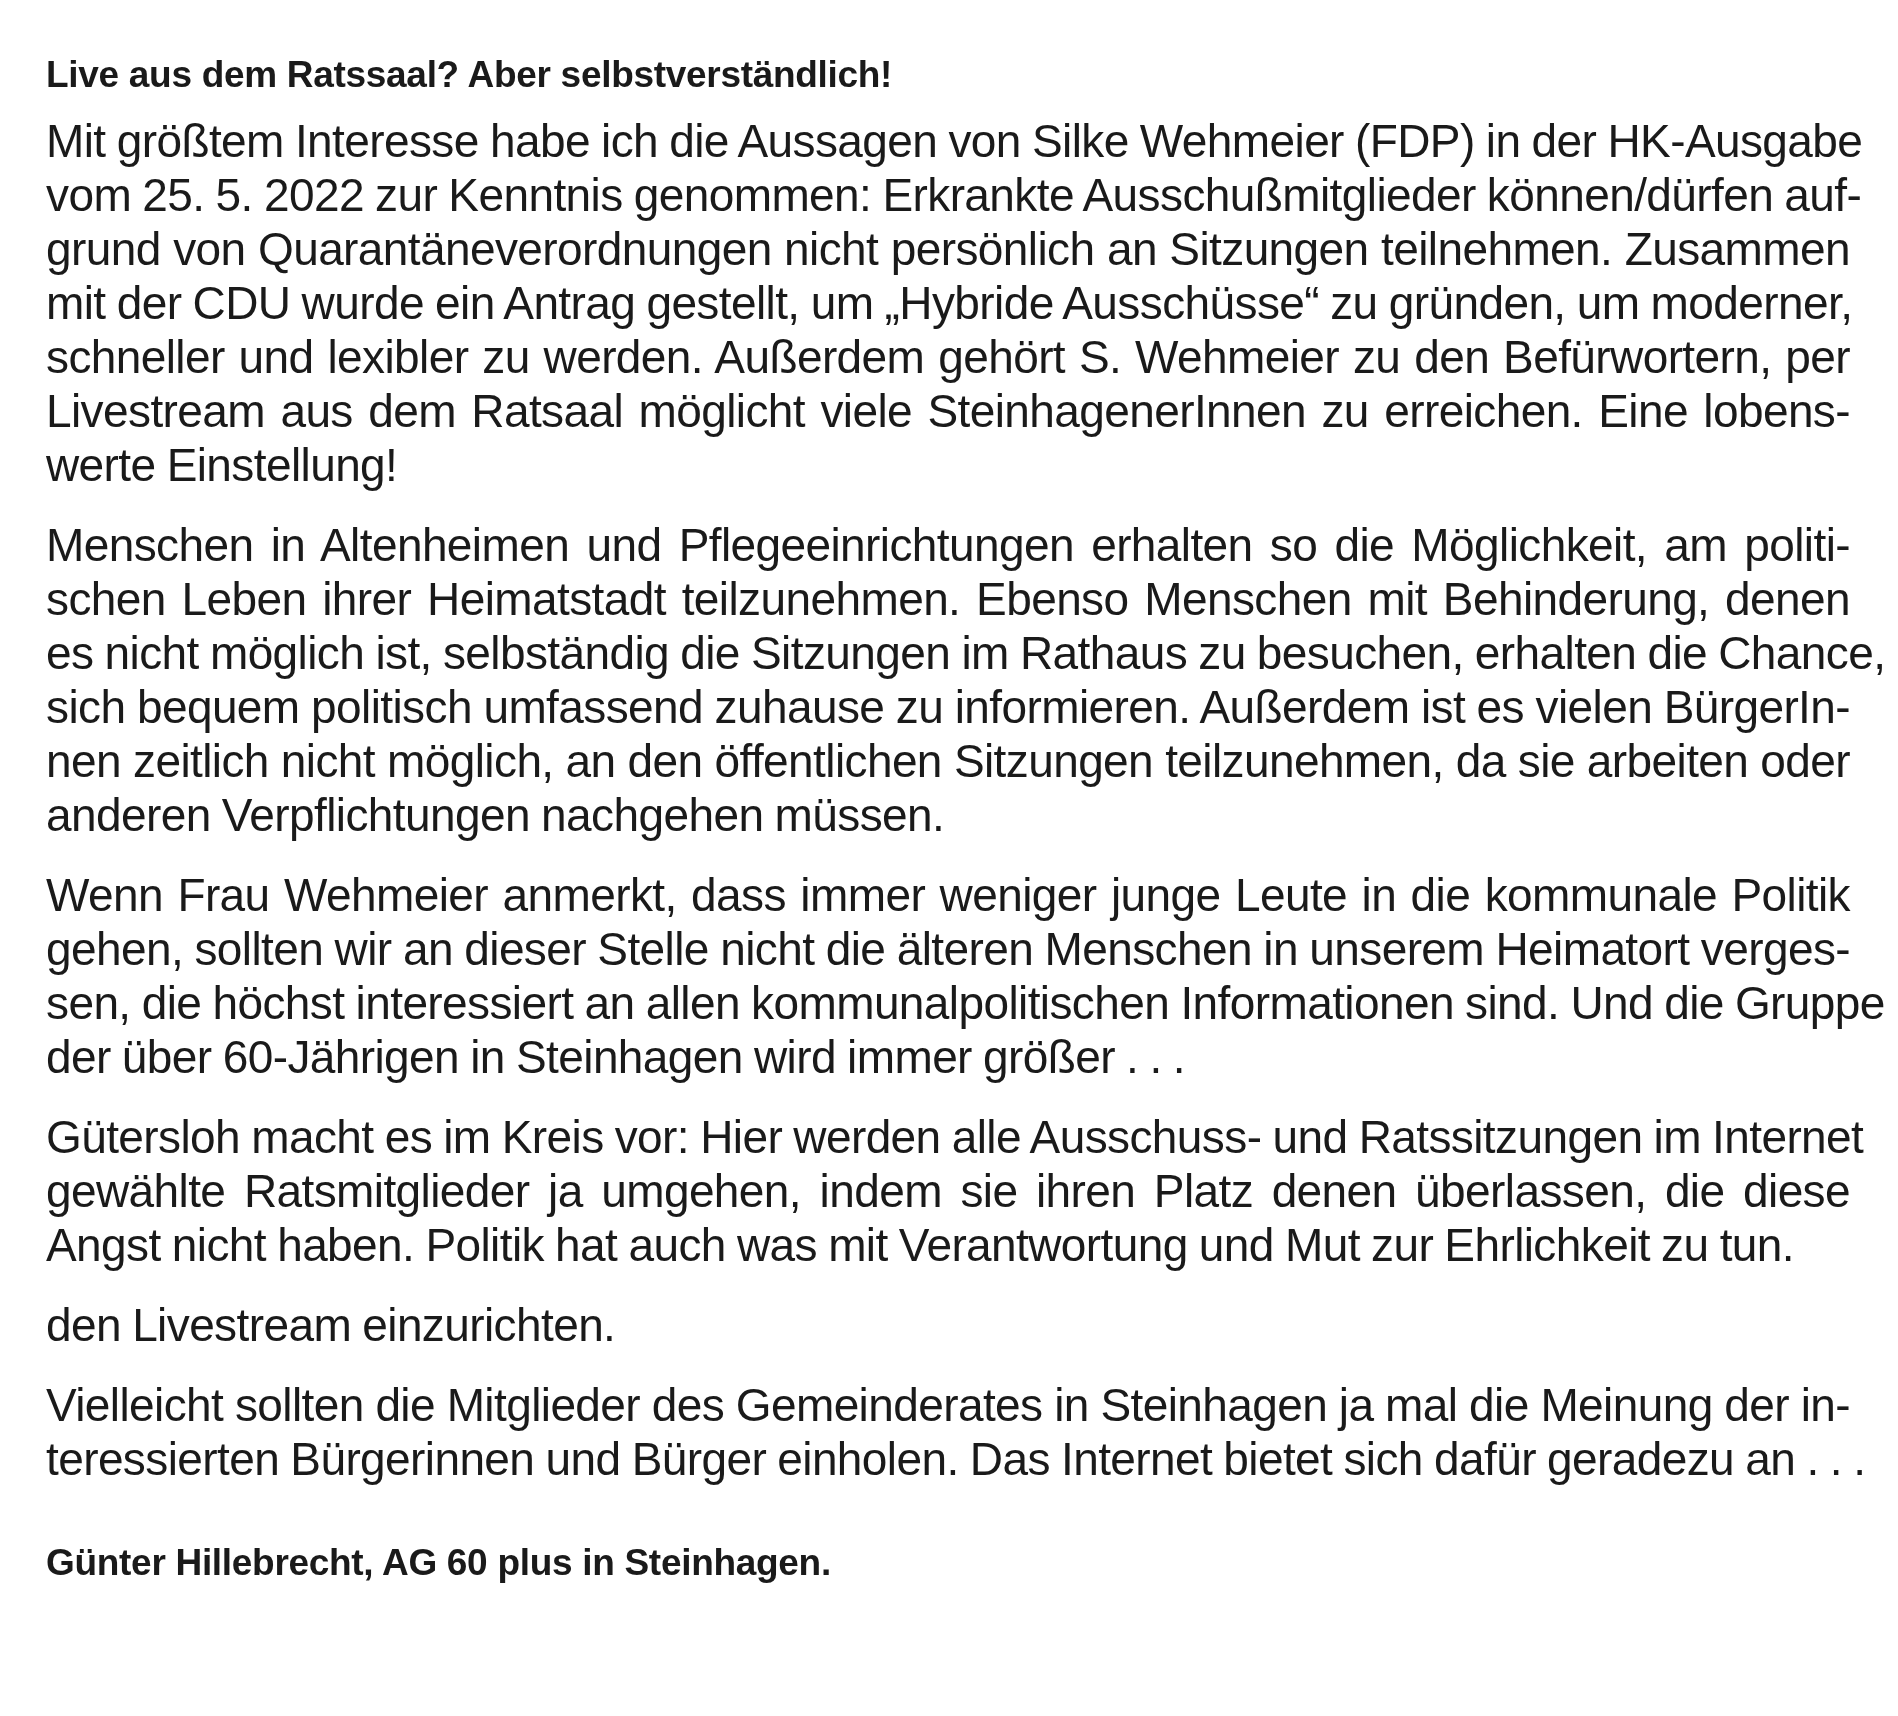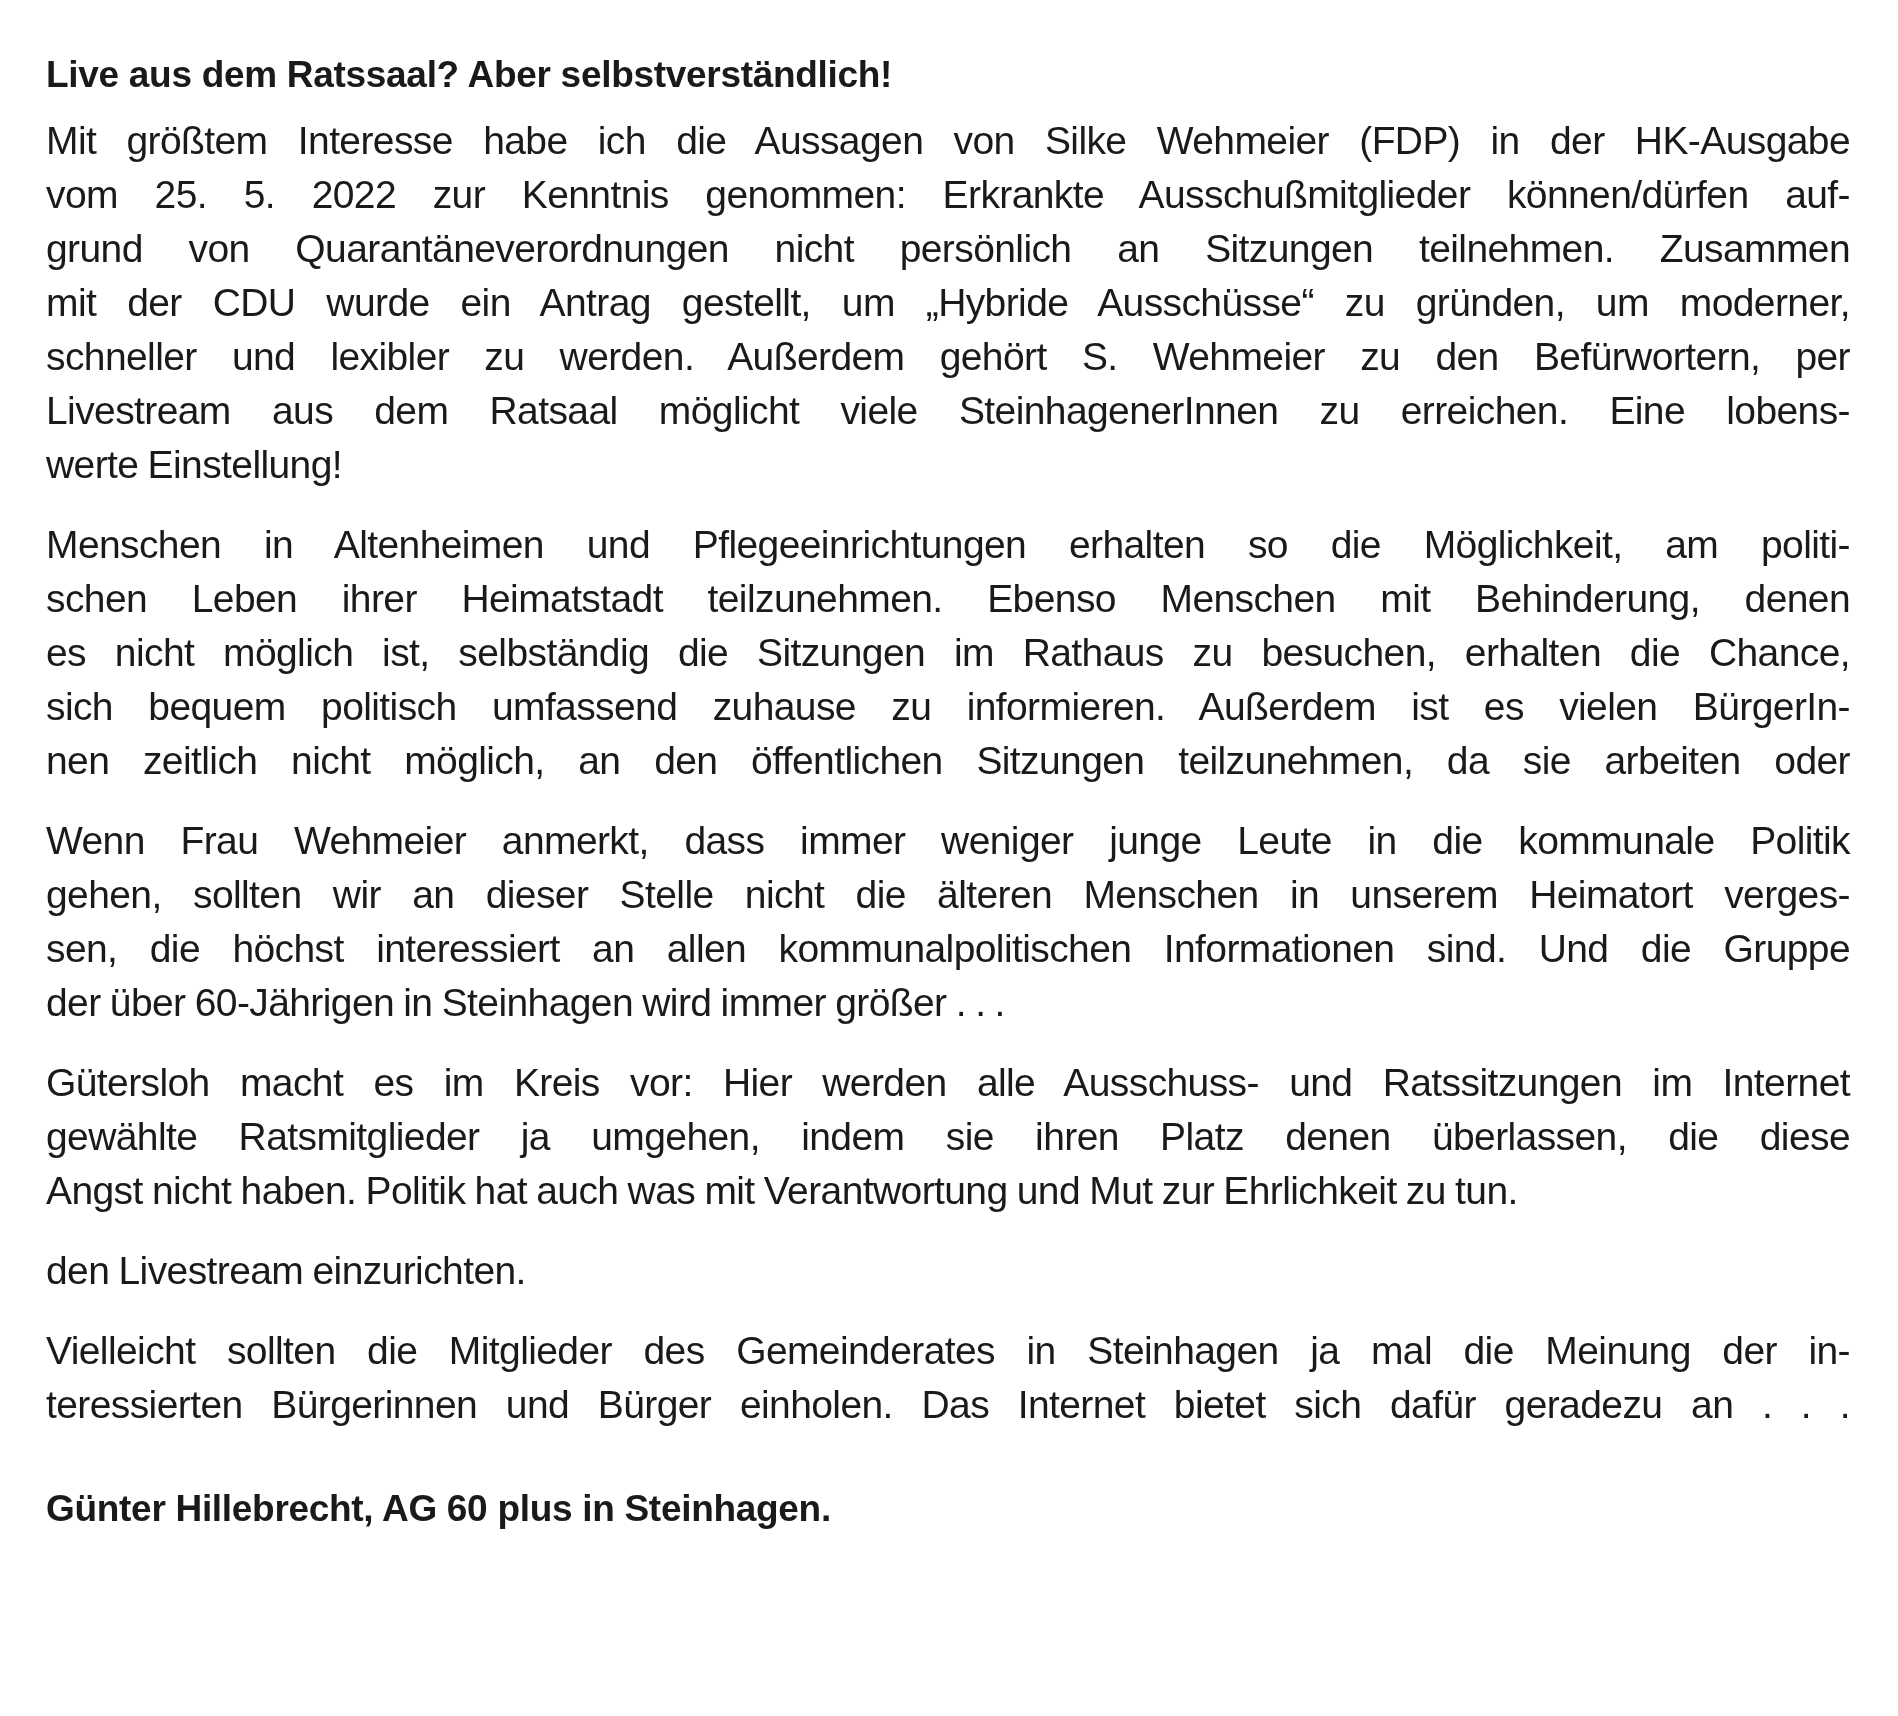--- a/index.html
+++ b/index.html
@@ -22,21 +22,21 @@
     width: 1804px;
   }
   .title {
     font-weight: bold;
     font-size: 37px;
     line-height: 54px;
     margin: 0 0 12px 0;
     letter-spacing: -0.3px;
   }
   .para {
-    font-size: 39px;
+    font-size: 46px;
     line-height: 54px;
     margin: 0 0 26px 0;
     text-align: justify;
     letter-spacing: -0.6px;
     word-spacing: -1px;
     hyphens: manual;
   }
   .para .ln {
     display: block;
     text-align: justify;
@@ -69,20 +69,21 @@
     <span class="ln" style="display: block;">Livestream aus dem Ratsaal möglicht viele SteinhagenerInnen zu erreichen. Eine lobens-</span>
     <span class="ln last" style="display: block;">werte Einstellung!</span>
   </p>
 
   <p class="para">
     <span class="ln" style="display: block;">Menschen in Altenheimen und Pflegeeinrichtungen erhalten so die Möglichkeit, am politi-</span>
     <span class="ln" style="display: block;">schen Leben ihrer Heimatstadt teilzunehmen. Ebenso Menschen mit Behinderung, denen</span>
     <span class="ln" style="display: block;">es nicht möglich ist, selbständig die Sitzungen im Rathaus zu besuchen, erhalten die Chance,</span>
     <span class="ln" style="display: block;">sich bequem politisch umfassend zuhause zu informieren. Außerdem ist es vielen BürgerIn-</span>
     <span class="ln" style="display: block;">nen zeitlich nicht möglich, an den öffentlichen Sitzungen teilzunehmen, da sie arbeiten oder</span>
+    <span class="ln last" style="display: block;">anderen Verpflichtungen nachgehen müssen.</span>
   </p>
 
   <p class="para">
     <span class="ln" style="display: block;">Wenn Frau Wehmeier anmerkt, dass immer weniger junge Leute in die kommunale Politik</span>
     <span class="ln" style="display: block;">gehen, sollten wir an dieser Stelle nicht die älteren Menschen in unserem Heimatort verges-</span>
     <span class="ln" style="display: block;">sen, die höchst interessiert an allen kommunalpolitischen Informationen sind. Und die Gruppe</span>
     <span class="ln last" style="display: block;">der über 60-Jährigen in Steinhagen wird immer größer . . .</span>
   </p>
 
   <p class="para">

